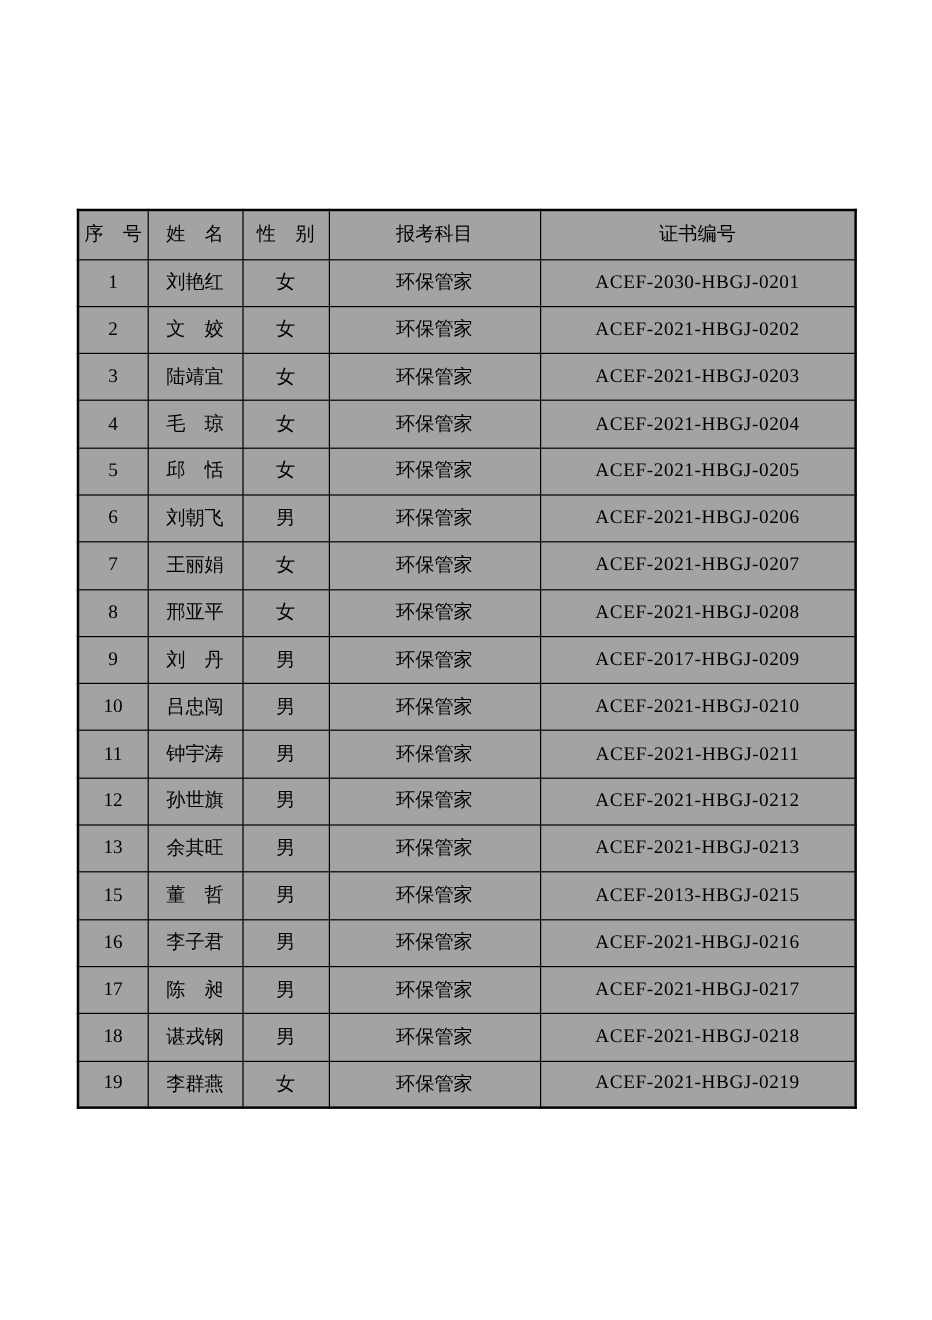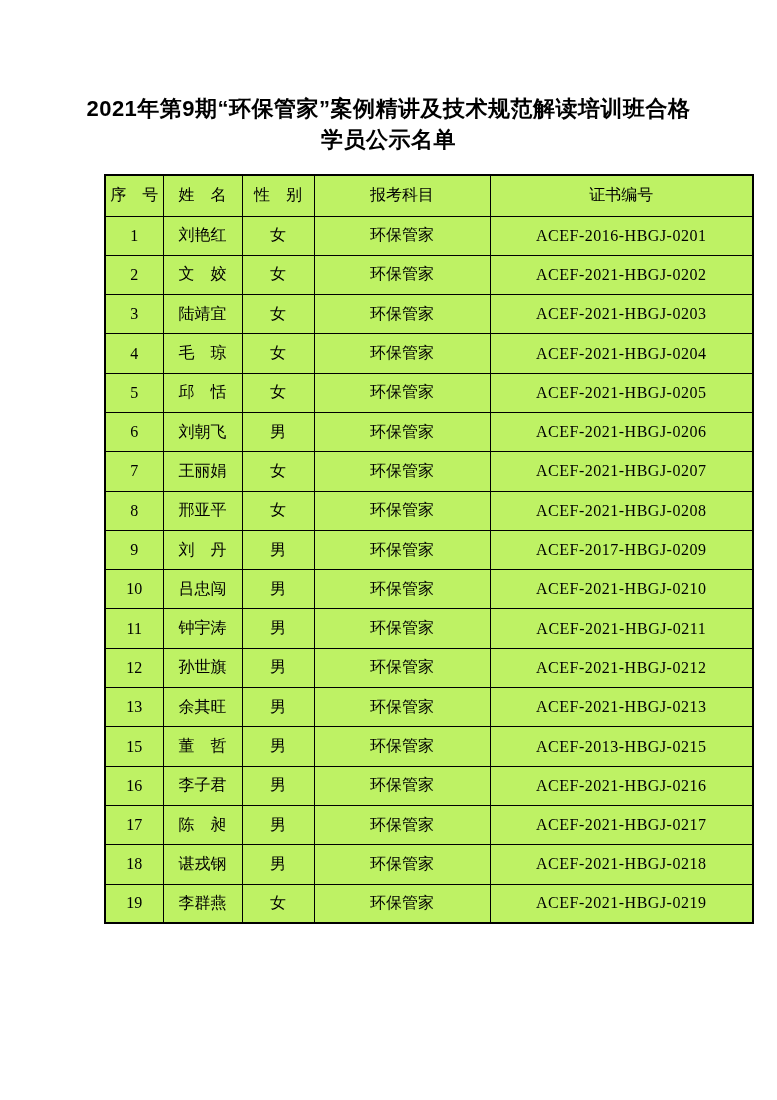--- a/index.html
+++ b/index.html
@@ -30,22 +30,21 @@
     letter-spacing: 0.5px;
     color: #000000;
   }
   table.roster {
     position: absolute;
     left: 64px;
     top: 174px;
     width: 648px;
     border-collapse: collapse;
     table-layout: fixed;
-    background: #bef264;
-    margin-left: 40px;
+    background: #a3a3a3;
   }
   table.roster th,
   table.roster td {
     border: 1px solid #000000;
     text-align: center;
     vertical-align: middle;
     font-size: 16px;
     font-weight: normal;
     color: #000000;
     padding: 0 2px;
@@ -61,21 +60,20 @@
   col.c-subject { width: 176px; }
   col.c-cert    { width: 263px; }
   td.cell-no   { font-size: 16px; }
   td.cell-cert { font-size: 17px; letter-spacing: 0.5px; }
 </style>
 </head>
 <body>
 
 <div class="page">
 
-  <h1 class="doc-title">2021年第9期“环保管家”案例精讲及技术规范解读培训班合格学员公示名单</h1>
 
   <table class="roster">
     <colgroup>
       <col class="c-no">
       <col class="c-name">
       <col class="c-gender">
       <col class="c-subject">
       <col class="c-cert">
     </colgroup>
     <thead>
@@ -86,21 +84,21 @@
         <th>报考科目</th>
         <th>证书编号</th>
       </tr>
     </thead>
     <tbody id="roster-body">
         <tr>
           <td class="cell-no">1</td>
           <td class="cell-name">刘艳红</td>
           <td class="cell-gender">女</td>
           <td class="cell-subject">环保管家</td>
-          <td class="cell-cert">ACEF-2016-HBGJ-0201</td>
+          <td class="cell-cert">ACEF-2030-HBGJ-0201</td>
         </tr>
         <tr>
           <td class="cell-no">2</td>
           <td class="cell-name">文　姣</td>
           <td class="cell-gender">女</td>
           <td class="cell-subject">环保管家</td>
           <td class="cell-cert">ACEF-2021-HBGJ-0202</td>
         </tr>
         <tr>
           <td class="cell-no">3</td>

